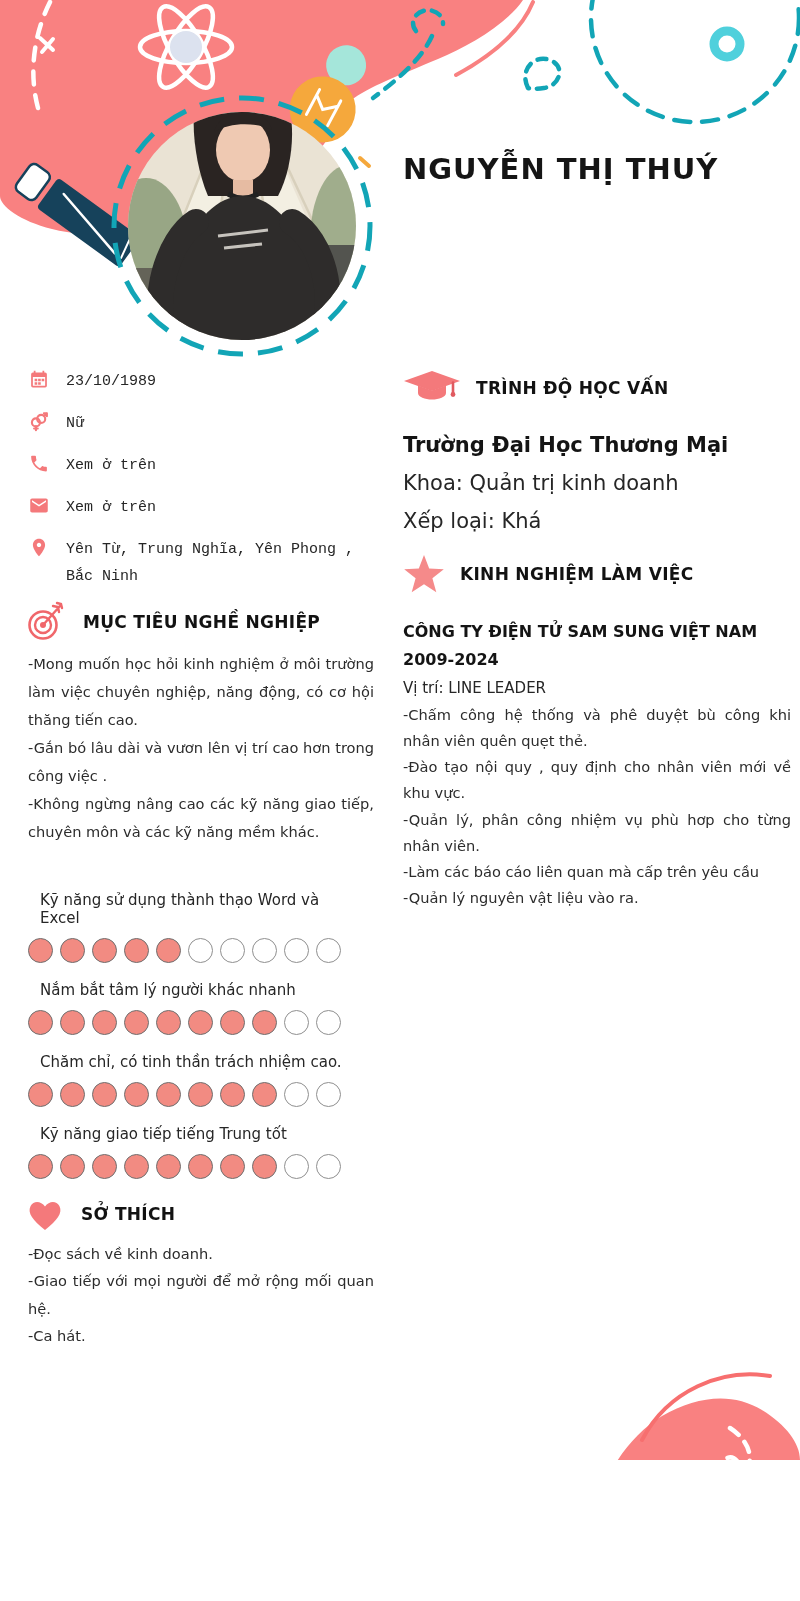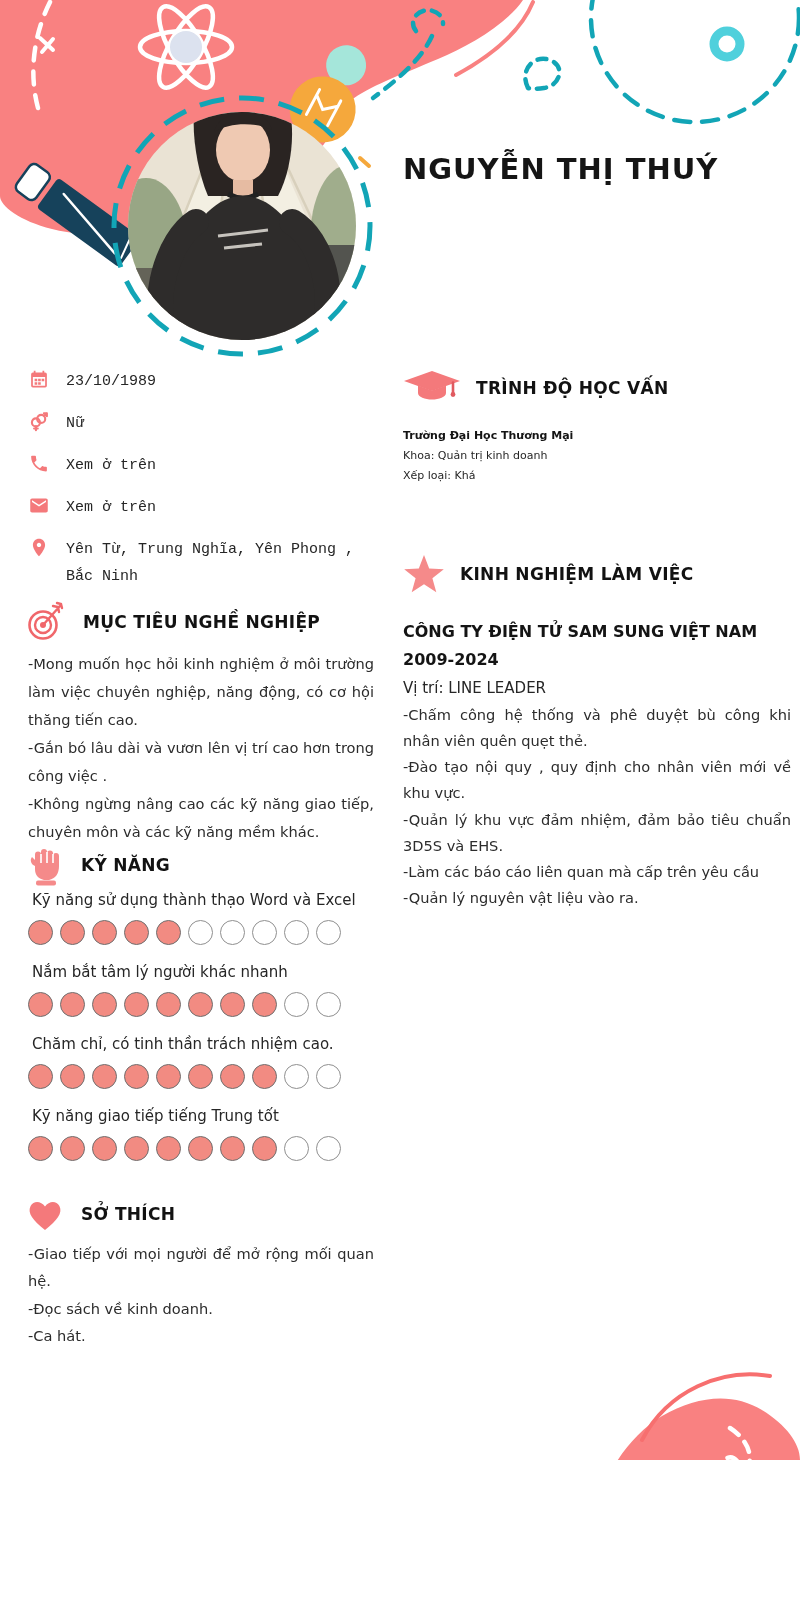--- a/index.html
+++ b/index.html
@@ -16,27 +16,27 @@
   .sec-label{font-size:17px;font-weight:700;color:#121212;letter-spacing:.3px;white-space:nowrap;}
   
   .info-row{display:flex;align-items:flex-start;margin-bottom:14px;min-height:28px;}
   .info-ic{width:22px;flex:0 0 22px;margin-top:1px;}
   .info-val{font-size:15px;color:#262626;margin-left:16px;line-height:1.8;font-family:Liberation Mono, monospace;}
   
   .para{font-size:14.6px;line-height:1.92;text-align:justify;margin:0;color:#2c2c2c;}
   .duties .para{line-height:1.8;}
   .hobbies .para{line-height:1.87;}
   
-  .skill-label{font-size:15px;color:#262626;margin:18px 4px 11px;}
+  .skill-label{font-size:15px;color:#262626;margin:18px 12px 11px;}
   .skill-label:first-child{margin-top:0;}
   .dots{display:flex;gap:7px;}
   .dot{width:25px;height:25px;border-radius:50%;background:#fff;border:1.6px solid #8f8f8f;box-sizing:border-box;}
   .dot.filled{background:#F28B82;border-color:#6f6f6f;}
   
-  .edu-line{font-size:11px;line-height:1.82;color:#262626;}
+  .edu-line{font-size:21px;line-height:1.82;color:#262626;}
   .bold{font-weight:700;color:#141414;}
   .exp-title{font-size:16px;font-weight:700;color:#141414;line-height:1.78;}
   .exp-line{font-size:15px;color:#262626;line-height:1.78;}
   
   .watermark{font-family:"DejaVu Sans Mono","Liberation Mono",monospace;font-size:15px;color:#9f9f9f;letter-spacing:1px;}
 </style>
 </head>
 <body>
 
 <div id="page">
@@ -162,29 +162,20 @@
       <path d="M19,25 L36,6 M33,3 l4,1 l1,4 M29,6 l5,1 l1,5" stroke="#F0676B" stroke-width="2.4" stroke-linecap="round"></path>
     </svg>
     <span class="sec-label">MỤC TIÊU NGHỀ NGHIỆP</span>
   </div>
   <div class="abs" style="left:28px;top:650px;width:346px">
       <p class="para">-Mong muốn học hỏi kinh nghiệm ở môi trường làm việc chuyên nghiệp, năng động, có cơ hội thăng tiến cao.</p>
       <p class="para">-Gắn bó lâu dài và vươn lên vị trí cao hơn trong công việc .</p>
       <p class="para">-Không ngừng nâng cao các kỹ năng giao tiếp, chuyên môn và các kỹ năng mềm khác.</p>
     </div>
 
-  <div class="abs sec-head" style="left:24px;top:843px">
-    <svg width="42" height="46" viewBox="0 0 42 46">
-      <path fill="#F58A8A" d="M11,21 V12.5 a3,3 0 0 1 6,0 V10 a3,3 0 0 1 6,0 v1.5 a3,3 0 0 1 6,0 V14 a3,3 0 0 1 6,0 v10 c0,8-3.5,12.5-10,14 h-5 c-6,-1.5-9,-5-9,-11z"></path>
-      <path d="M11,24 c-4,-1.5-5.5,-6-3,-9 l3,3" fill="#F58A8A"></path>
-      <path d="M17,12 v9 M23,10 v11 M29,12 v9" stroke="#fff" stroke-width="1.8" fill="none" opacity=".9"></path>
-      <rect x="12" y="38.5" width="20" height="5" rx="2" fill="#F58A8A"></rect>
-    </svg>
-    <span class="sec-label">KỸ NĂNG</span>
-  </div>
   <div class="abs" style="left:28px;top:891px;width:346px">
       <div class="skill-label">Kỹ năng sử dụng thành thạo Word và Excel</div>
       <div class="dots">
         <span class="dot filled"></span>
         <span class="dot filled"></span>
         <span class="dot filled"></span>
         <span class="dot filled"></span>
         <span class="dot filled"></span>
         <span class="dot"></span>
         <span class="dot"></span>
@@ -233,22 +224,22 @@
       </div>
     </div>
 
   <div class="abs sec-head" style="left:24px;top:1192px">
     <svg width="42" height="38" viewBox="0 0 40 38">
       <path fill="#F4797B" d="M20 35 C8 25.5 2 18 5.6 11 C8.6 5.4 16 5.6 20 11.6 C24 5.6 31.4 5.4 34.4 11 C38 18 32 25.5 20 35Z"></path>
     </svg>
     <span class="sec-label">SỞ THÍCH</span>
   </div>
   <div class="abs hobbies" style="left:28px;top:1240px;width:346px">
+      <p class="para">-Đọc sách về kinh doanh.</p>
       <p class="para">-Giao tiếp với mọi người để mở rộng mối quan hệ.</p>
-      <p class="para">-Đọc sách về kinh doanh.</p>
       <p class="para">-Ca hát.</p>
     </div>
 
   <div class="abs sec-head" style="left:403px;top:366px">
     <svg width="58" height="36" viewBox="0 0 58 36">
       <polygon points="29,1 57,11 29,21 1,11" fill="#F4797B"></polygon>
       <path d="M15,15.5 v7.5 c0,4 7,6.5 14,6.5 s14,-2.5 14,-6.5 v-7.5 l-14,5z" fill="#F4797B"></path>
       <path d="M50,12.5 v10" stroke="#E05A60" stroke-width="2.6" stroke-linecap="round"></path>
       <circle cx="50" cy="24.5" r="2.4" fill="#E05A60"></circle>
     </svg>
@@ -266,21 +257,21 @@
     </svg>
     <span class="sec-label">KINH NGHIỆM LÀM VIỆC</span>
   </div>
   <div class="abs" style="left:403px;top:618px;width:388px">
     <div class="exp-title">CÔNG TY ĐIỆN TỬ SAM SUNG VIỆT NAM</div>
     <div class="exp-title">2009-2024</div>
     <div class="exp-line">Vị trí: LINE LEADER</div>
     <div class="duties">
         <p class="para">-Chấm công hệ thống và phê duyệt bù công khi nhân viên quên quẹt thẻ.</p>
         <p class="para">-Đào tạo nội quy , quy định cho nhân viên mới về khu vực.</p>
-        <p class="para">-Quản lý khu vực đảm nhiệm, đảm bảo tiêu chuẩn 3D5S và EHS.</p>
+        <p class="para">-Quản lý, phân công nhiệm vụ phù hơp cho từng nhân viên.</p>
         <p class="para">-Làm các báo cáo liên quan mà cấp trên yêu cầu</p>
         <p class="para">-Quản lý nguyên vật liệu vào ra.</p>
       </div>
   </div>
 
   <svg class="abs deco" style="left:0;top:1380px" width="440" height="221" viewBox="0 0 440 221">
     <path d="M0,136 C40,118 92,114 132,122 C192,134 236,166 258,221 L0,221 Z" fill="#F98181"></path>
     <path d="M140,120 C212,140 272,175 322,221" fill="none" stroke="#F98181" stroke-width="4" stroke-linecap="round"></path>
     <path d="M50,174 C80,150 150,147 196,184" fill="none" stroke="#fff" stroke-width="5.5" stroke-dasharray="17 13" stroke-linecap="round"></path>
   </svg>

